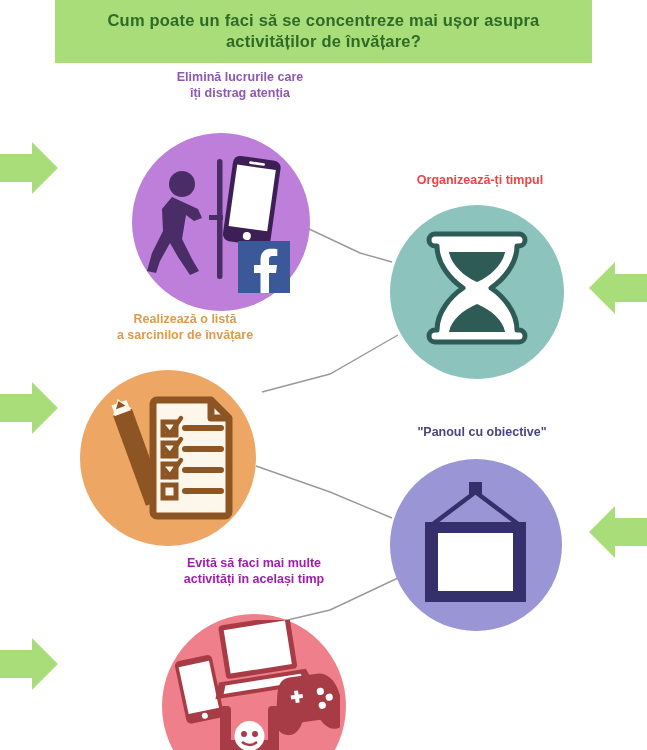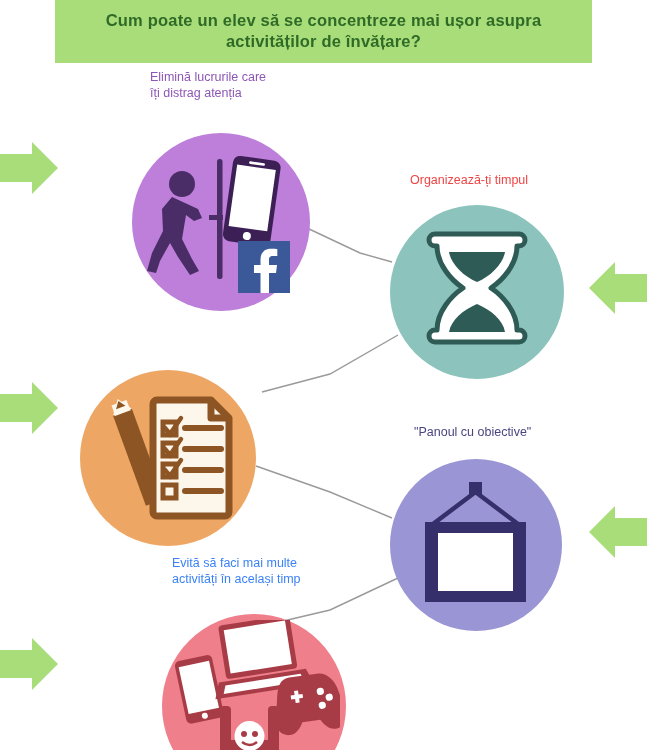--- a/index.html
+++ b/index.html
@@ -65,40 +65,40 @@
     border-radius: 50%;
     display: flex;
     align-items: center;
     justify-content: center;
   }
   .node-circle svg { display: block; }
 
   
   .node-caption {
     position: absolute;
-    font-weight: normal;
+    text-align: center;
+    font-weight: bold;
     font-size: 12.5px;
     line-height: 1.25;
     white-space: pre-line;
-    margin-left: 32px;
   }
 
   .cap-purple  { color: #8d57b6; }
   .cap-teal    { color: #ef4444; }
   .cap-orange  { color: #e09a49; }
   .cap-indigo  { color: #4a4580; }
-  .cap-pink    { color: #3b82f6; }
+  .cap-pink    { color: #a21caf; }
 </style>
 </head>
 <body>
 
 <div id="infographic">
 
   <div class="header-banner">
-    <div class="header-title">Cum poate un elev să se concentreze mai ușor asupra activităților de învățare?</div>
+    <div class="header-title">Cum poate un faci să se concentreze mai ușor asupra activităților de învățare?</div>
   </div>
 
   <svg class="connectors" viewBox="0 0 647 750" xmlns="http://www.w3.org/2000/svg">
 
     <polyline points="307,228 360,253 392,262" fill="none" stroke="#9a9a9a" stroke-width="1.4"></polyline>
 
     <polyline points="398,335 330,374 262,392" fill="none" stroke="#9a9a9a" stroke-width="1.4"></polyline>
 
     <polyline points="256,466 330,492 392,518" fill="none" stroke="#9a9a9a" stroke-width="1.4"></polyline>
 
@@ -171,20 +171,22 @@
       <path d="M10 4 H94 a6 6 0 0 1 0 12 h-2 c0 18 -14 34 -26 42 c12 8 26 24 26 42 h2
                a6 6 0 0 1 0 12 H10 a6 6 0 0 1 0 -12 h2 c0 -18 14 -34 26 -42
                c-12 -8 -26 -24 -26 -42 h-2 a6 6 0 0 1 0 -12 Z" fill="#ffffff" stroke="#2e5b55" stroke-width="5" stroke-linejoin="round"></path>
 
       <path d="M24 22 H80 c-2 12 -14 24 -28 30 c-14 -6 -26 -18 -28 -30 Z" fill="#2e5b55"></path>
 
       <path d="M24 102 H80 c-2 -12 -14 -22 -28 -28 c-14 6 -26 16 -28 28 Z" fill="#2e5b55"></path>
     </svg>
   </div>
 
+  <div class="node-caption cap-orange" style="left:72px; top:312px; width:226px;">Realizează o listă
+a sarcinilor de învățare</div>
 
   <div class="node-circle" style="left:80px; top:370px; width:176px; height:176px; background:#eda663;">
     <svg width="130" height="124" viewBox="0 0 130 124" xmlns="http://www.w3.org/2000/svg">
 
       <g transform="rotate(-20 34 62)">
         <polygon points="28,10 44,10 44,20 28,20" fill="#fdf6ea"></polygon>
         <polygon points="28,4 44,4 44,12 28,12" fill="#fdf6ea"></polygon>
         <polygon points="36,0 46,14 26,14" fill="#fdf6ea"></polygon>
         <rect x="26" y="14" width="20" height="96" fill="#8d5524"></rect>
         <polygon points="36,0 46,16 26,16" fill="#8d5524" opacity="0"></polygon>

